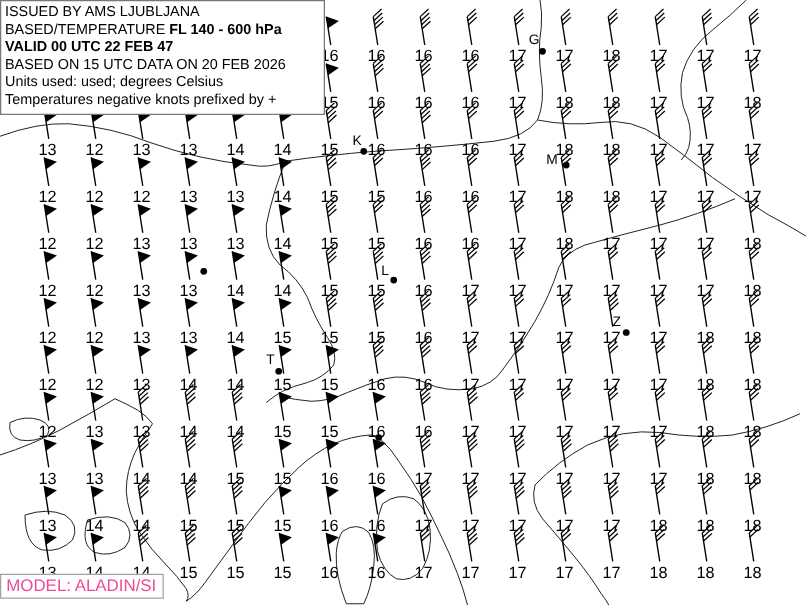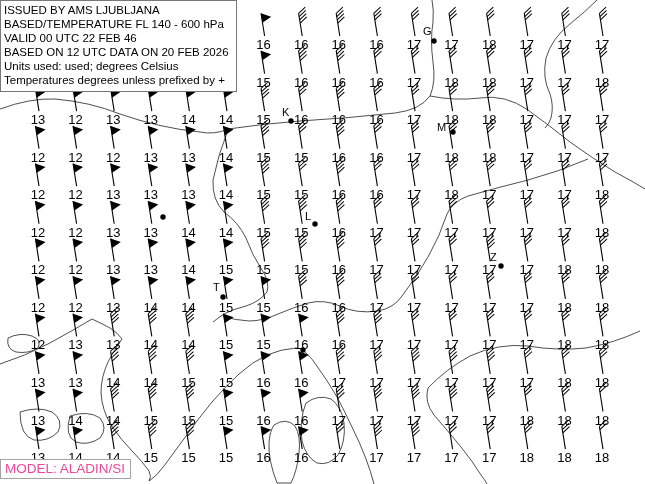--- a/index.html
+++ b/index.html
@@ -1,22 +1,22 @@
 <!DOCTYPE html>
 <html><head>
 <meta charset="utf-8">
 <style>
   html,body{margin:0;padding:0;background:#fff;}
   #stage{position:relative;width:645px;height:484px;background:#fff;overflow:hidden;
          font-family:"Liberation Sans",sans-serif;}
   #map-svg{position:absolute;left:0;top:0;}
-  .info-box{position:absolute;left:0;top:0;width:237px;background:#fff;
+  .info-box{position:absolute;left:0;top:0;width:260px;background:#fff;
             border:1px solid #777;box-sizing:border-box;padding:2px 3px 3px 3px;z-index:5;}
   .info-line{font-size:11.5px;line-height:14.1px;color:#000;white-space:nowrap;}
-  .b{font-weight:400;}
+  .b{font-weight:700;}
   .model-box{position:absolute;left:0;top:459px;background:#fff;border:1px solid #a3a3a3;
              box-sizing:border-box;padding:1px 5px 2px 4px;z-index:5;font-size:13.5px;color:#ec4899;}
 </style>
 </head>
 <body>
 
 <div id="stage">
 
   <svg id="map-svg" width="645" height="484" viewBox="0 0 645 484">
       <path d="M0,109 Q30,98 55,99 Q90,102 120,114 Q160,128 200,132 Q215,135 228,129 Q262,124 300,121 Q350,118 395,113 Q420,110 430,96 Q436,82 433,62 Q430,40 433,22 Q434,10 432,0" fill="none" stroke="#222222" stroke-width="0.8"></path>
@@ -1239,20 +1239,20 @@
       <circle cx="501" cy="266" r="2.7" fill="#000000"></circle>
       <text x="213" y="291" fill="#000000" font-size="11" font-family="&quot;Liberation Sans&quot;,sans-serif">T</text>
       <circle cx="223" cy="297" r="2.7" fill="#000000"></circle>
       <circle cx="163" cy="217" r="2.7" fill="#000000"></circle>
       <circle cx="303" cy="350" r="2.7" fill="#000000"></circle>
     </svg>
 
   <div class="info-box">
     <div class="info-line">ISSUED BY AMS LJUBLJANA</div>
     <div class="info-line"><span>BASED/TEMPERATURE </span><span class="b">FL 140 - 600 hPa</span></div>
-    <div class="info-line b">VALID 00 UTC 22 FEB 46</div>
-    <div class="info-line">BASED ON 12 UTC DATA ON 20 FEB 2026</div>
+    <div class="info-line b">VALID 00 UTC 22 FEB 47</div>
+    <div class="info-line">BASED ON 15 UTC DATA ON 20 FEB 2026</div>
     <div class="info-line">Units used: used; degrees Celsius</div>
-    <div class="info-line">Temperatures degrees unless prefixed by +</div>
+    <div class="info-line">Temperatures negative knots prefixed by +</div>
   </div>
 
   <div class="model-box">MODEL: ALADIN/SI</div>
 </div>
 
 </body></html>

